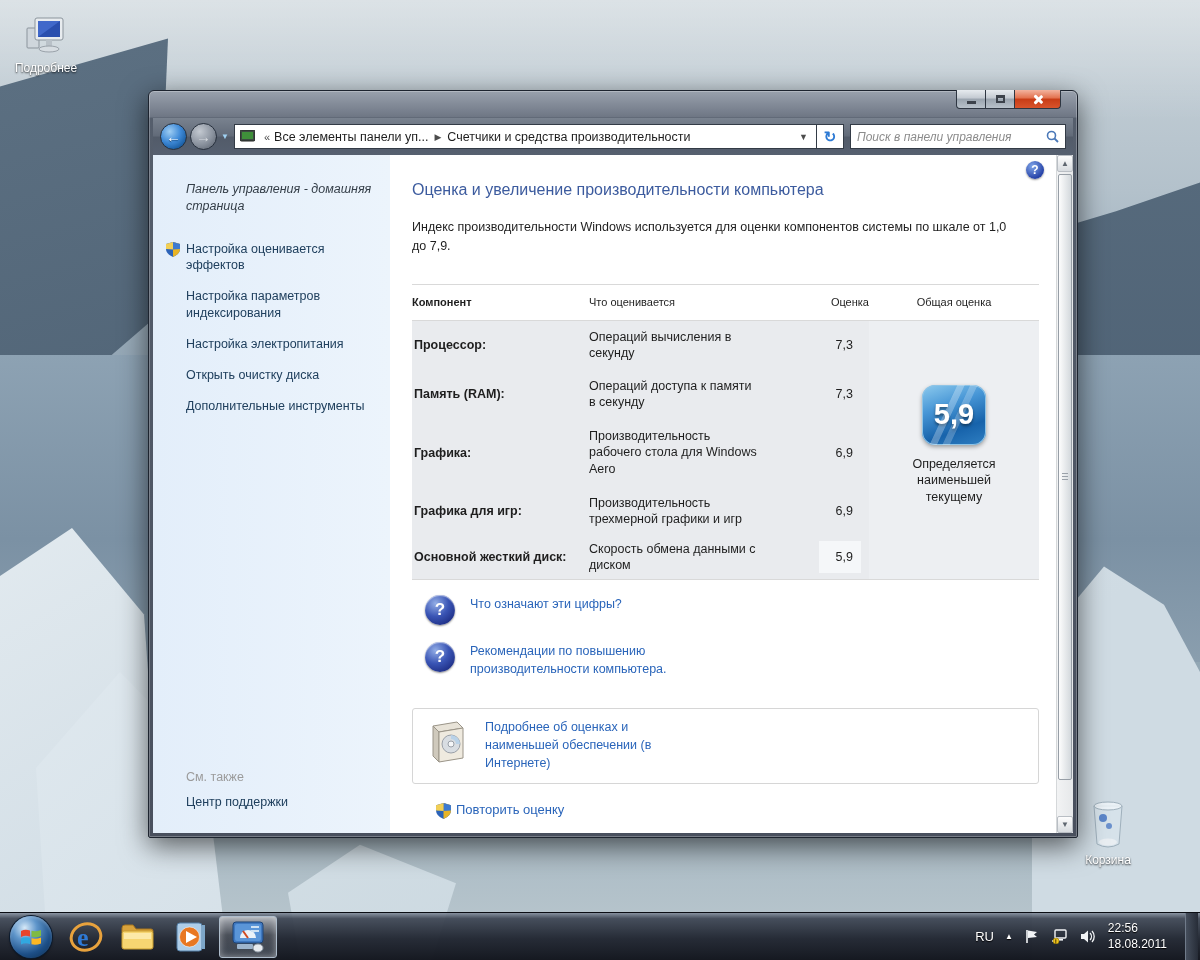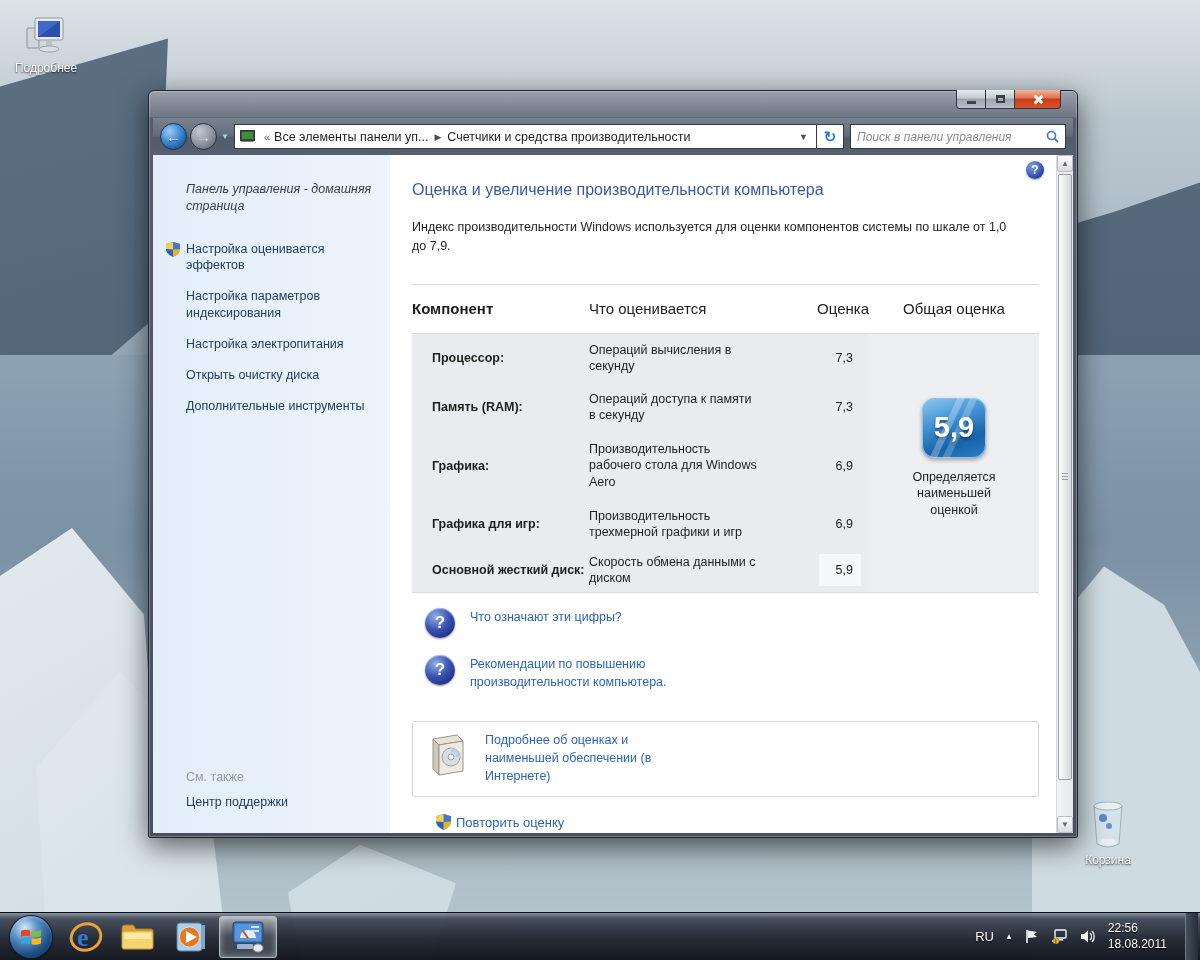--- a/index.html
+++ b/index.html
@@ -78,32 +78,32 @@
 
   .content { flex:1 1 auto; position:relative; padding:26px 12px 0 22px; font-size:12.5px; color:#1e1e1e; }
   .help-circle { position:absolute; top:6px; right:12px; width:18px; height:18px; border-radius:50%;
     background:radial-gradient(circle at 35% 30%,#7fa5e8,#2743a8 70%); color:#fff; font-size:12px; font-weight:bold;
     display:flex; align-items:center; justify-content:center; cursor:pointer; box-shadow:0 1px 2px rgba(0,0,0,.4); }
   .page-title { font-size:16px; font-weight:400; color:#3c5b9e; margin-bottom:19px; }
   .intro { width:612px; line-height:1.5; margin-bottom:28px; }
 
   .tbl { width:627px; }
   .tbl-rule { border-top:1px solid #d9d9d9; }
-  .tbl-head { display:flex; align-items:center; height:48px; font-size:15px; }
+  .tbl-head { display:flex; align-items:center; height:35px; font-size:11px; }
   .th-comp { width:177px; font-weight:bold; }
   .th-what { width:205px; }
   .th-score { width:75px; text-align:right; }
   .th-overall { flex:1; text-align:center; }
   .tbl-body { display:flex; background:#e9ebee; }
   .tb-left { width:457px; }
   .tb-row { display:flex; align-items:center; }
   .tb-row.r1,.tb-row.r2,.tb-row.r4 { height:49px; }
   .tb-row.r3 { height:68px; }
   .tb-row.r5 { height:43px; }
-  .td-comp { width:177px; font-weight:bold; padding-left:20px; }
+  .td-comp { width:177px; font-weight:bold; padding-left:2px; }
   .td-what { width:205px; } .td-what span { display:inline-block; max-width:172px; line-height:1.3; }
   .td-score { width:75px; text-align:right; padding-right:8px; }
   .score-box { display:inline-block; min-width:42px; padding:9px 8px; text-align:right; }
   .score-box.lowest { background:#f5f7f9; }
   .tb-overall { flex:1; background:#edeff2; display:flex; flex-direction:column; align-items:center; padding-top:64px; }
   .badge { width:64px; height:60px; border-radius:13px; position:relative; overflow:hidden;
     background:linear-gradient(160deg,#8ecbee 0%,#4796d6 35%,#1763ab 70%,#2f7fc2 100%);
     box-shadow:0 0 0 1px #8fc4e6 inset, 0 2px 4px rgba(0,0,0,.35);
     display:flex; align-items:center; justify-content:center;
     color:#fff; font-size:29px; font-weight:bold; text-shadow:0 2px 3px rgba(0,0,0,.45); }
@@ -119,21 +119,21 @@
     box-shadow:0 1px 2px rgba(0,0,0,.45), 0 1px 1px rgba(255,255,255,.6) inset;
     color:#fff; font-size:17px; font-weight:bold; display:flex; align-items:center; justify-content:center; cursor:pointer; }
   a.blue, .blue-link { color:#2a65ba; text-decoration:none; line-height:1.45; cursor:pointer; }
   .links-right { flex:1; display:flex; gap:16px; align-items:flex-start; }
   .links-right .blue-link { max-width:250px; }
 
   .online-box { margin-top:13px; width:627px; border:1px solid #d6d6d6; border-radius:3px; padding:9px 14px 11px; display:flex; gap:18px; align-items:flex-start; background:#fff; }
   .online-box .blue-link { max-width:215px; }
 
   .content-footer { width:627px; margin-top:17px; display:flex; justify-content:space-between; align-items:center; }
-  .rerun { display:flex; gap:5px; font-size:13px;padding-left:24px; }
+  .rerun { display:flex; align-items:center; gap:5px; font-size:13px;padding-left:24px; }
 
   
   .scrollbar { position:absolute; right:4px; top:64px; bottom:4px; width:17px; background:linear-gradient(90deg,#f2f3f4,#e6e8ea); border-left:1px solid #d5d8da; }
   .sb-arrow { position:absolute; left:0; right:0; height:17px; display:flex; align-items:center; justify-content:center; color:#5f6770; font-size:8px;
     background:linear-gradient(180deg,#fdfdfd,#d8dce0); border:1px solid #b9bec4; border-radius:2px; }
   .sb-arrow.up { top:0; } .sb-arrow.down { bottom:0; }
   .sb-thumb { position:absolute; left:1px; right:1px; top:19px; bottom:53px; border:1px solid #979ea6; border-radius:2px;
     background:linear-gradient(90deg,#fdfdfd,#d3d8dc); }
   .sb-grip { position:absolute; left:3px; right:3px; top:50%; height:8px; transform:translateY(-50%);
     background:repeating-linear-gradient(180deg,#9aa1a9 0 1px,transparent 1px 3px); }
@@ -307,21 +307,21 @@
               <div class="td-score"><span class="score-box">6,9</span></div>
             </div>
             <div class="tb-row r5">
               <div class="td-comp">Основной жесткий диск:</div>
               <div class="td-what"><span>Скорость обмена данными с диском</span></div>
               <div class="td-score"><span class="score-box lowest">5,9</span></div>
             </div>
           </div>
           <div class="tb-overall">
             <div class="badge">5,9</div>
-            <div class="badge-caption">Определяется наименьшей оценкой</div>
+            <div class="badge-caption">Определяется наименьшей текущему</div>
           </div>
         </div>
         <div class="tbl-rule"></div>
       </div>
 
       <div class="links-grid">
         <div class="links-left">
           <div class="link-row">
             <div class="q-circle">?</div>
             <span class="blue-link" style="max-width:180px">Что означают эти цифры?</span>

